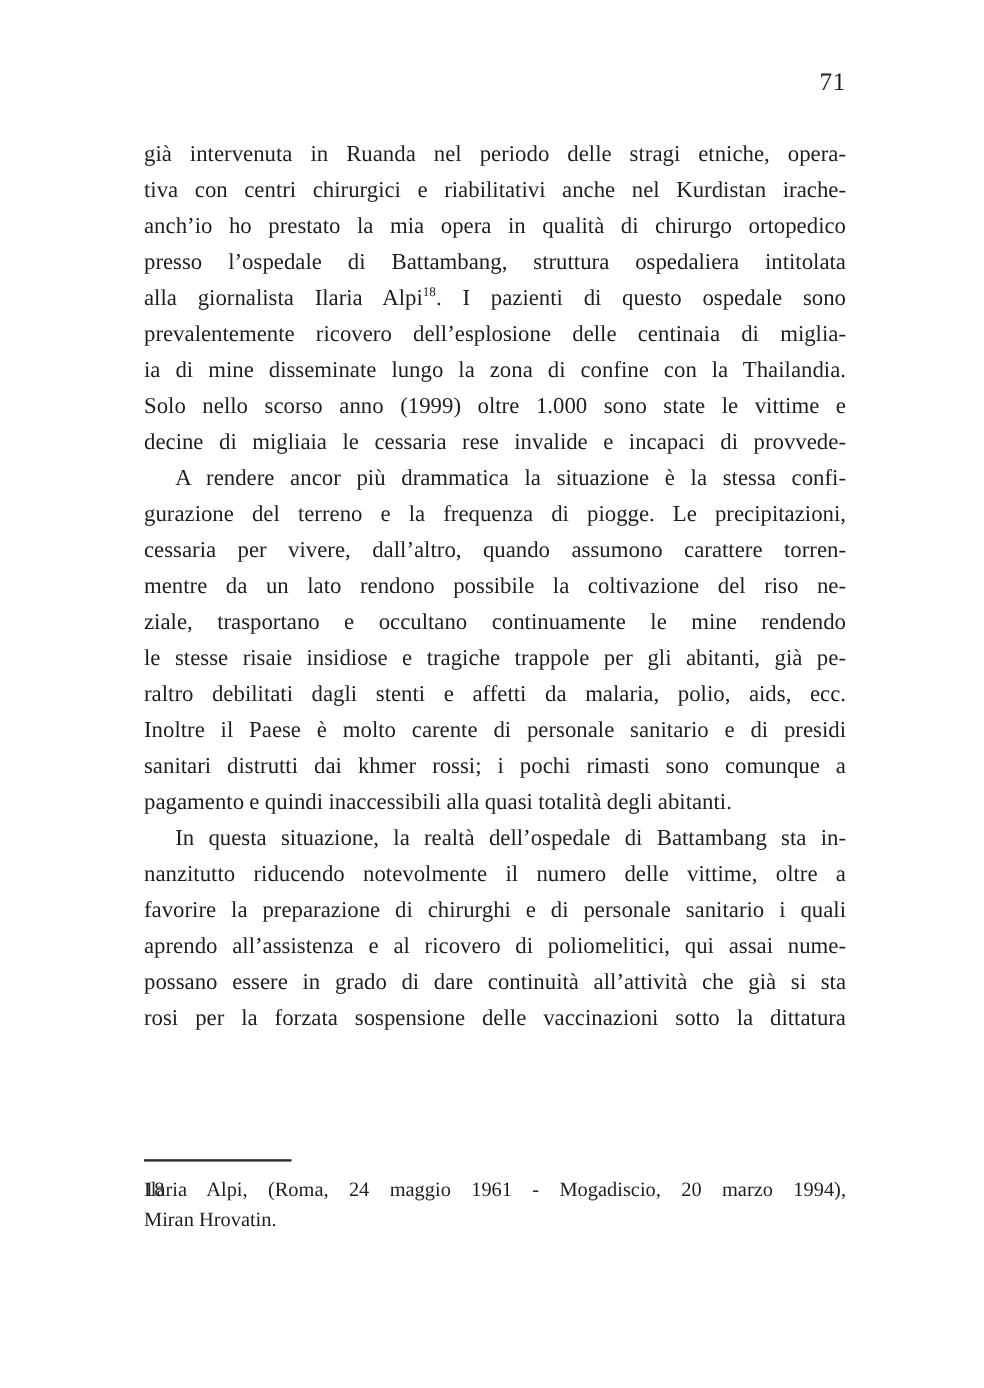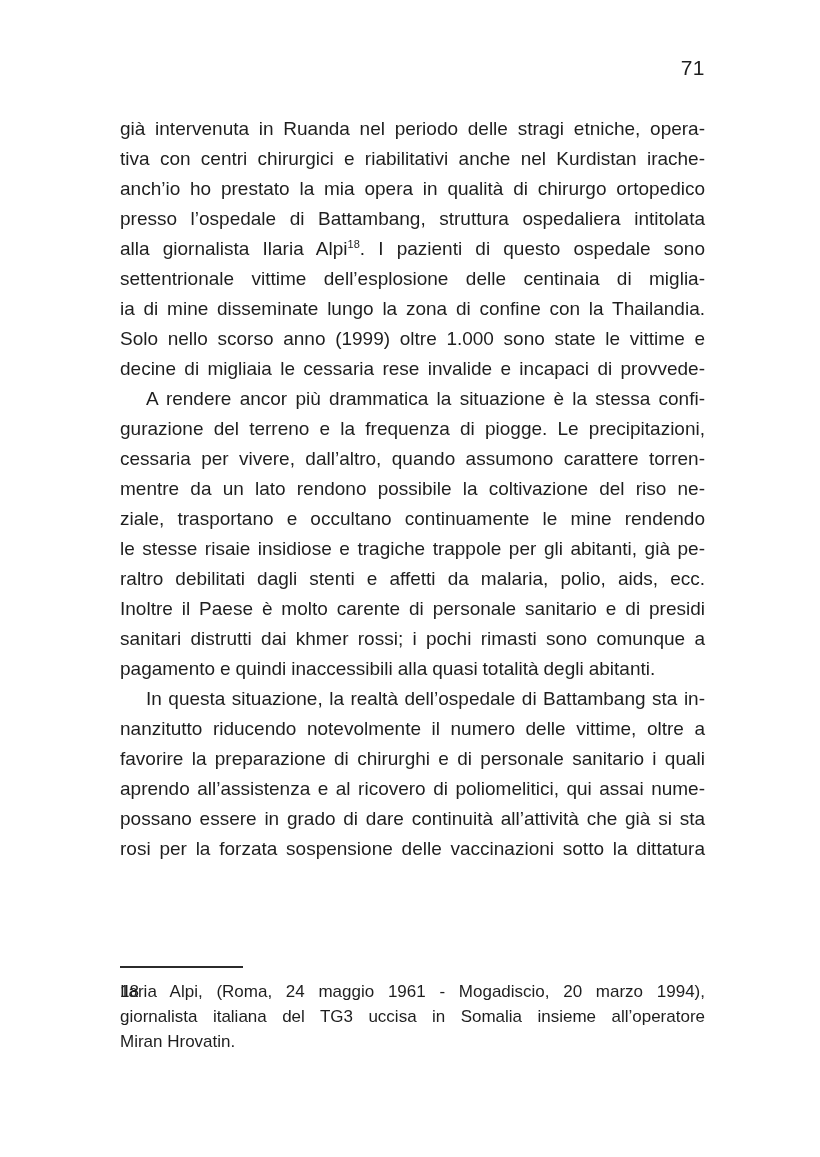--- a/index.html
+++ b/index.html
@@ -6,21 +6,21 @@
     margin: 0;
     padding: 0;
     background: #ffffff;
   }
   .page {
     position: relative;
     width: 820px;
     height: 1157px;
     background: #ffffff;
     color: #1e1e1e;
-    font-family: Liberation Sans, sans-serif;
+    font-family: Liberation Serif, serif;
     overflow: hidden;
   }
   .page-number {
     position: absolute;
     top: 56px;
     left: 120px;
     width: 585px;
     text-align: right;
     font-size: 21px;
     letter-spacing: 0.5px;
@@ -86,21 +86,21 @@
 
 <div class="page">
   <div class="page-number">71</div>
 
   <div class="text-block">
       <div class="line">già intervenuta in Ruanda nel periodo delle stragi etniche, opera-</div>
       <div class="line">tiva con centri chirurgici e riabilitativi anche nel Kurdistan irache-</div>
       <div class="line">anch’io ho prestato la mia opera in qualità di chirurgo ortopedico</div>
       <div class="line">presso l’ospedale di Battambang, struttura ospedaliera intitolata</div>
       <div class="line"><span>alla giornalista Ilaria Alpi</span><sup>18</sup><span>. I pazienti di questo ospedale sono</span></div>
-      <div class="line">settentrionale vittime dell’esplosione delle centinaia di miglia-</div>
+      <div class="line">prevalentemente ricovero dell’esplosione delle centinaia di miglia-</div>
       <div class="line">ia di mine disseminate lungo la zona di confine con la Thailandia.</div>
       <div class="line">Solo nello scorso anno (1999) oltre 1.000 sono state le vittime e</div>
       <div class="line">decine di migliaia le cessaria rese invalide e incapaci di provvede-</div>
       <div class="line indent">A rendere ancor più drammatica la situazione è la stessa confi-</div>
       <div class="line">gurazione del terreno e la frequenza di piogge. Le precipitazioni,</div>
       <div class="line">cessaria per vivere, dall’altro, quando assumono carattere torren-</div>
       <div class="line">mentre da un lato rendono possibile la coltivazione del riso ne-</div>
       <div class="line">ziale, trasportano e occultano continuamente le mine rendendo</div>
       <div class="line">le stesse risaie insidiose e tragiche trappole per gli abitanti, già pe-</div>
       <div class="line">raltro debilitati dagli stenti e affetti da malaria, polio, aids, ecc.</div>
@@ -114,18 +114,17 @@
       <div class="line">possano essere in grado di dare continuità all’attività che già si sta</div>
       <div class="line">rosi per la forzata sospensione delle vaccinazioni sotto la dittatura</div>
     </div>
 
   <div class="footnote">
     <div class="fn-rule"></div>
     <div class="fn-body">
       <span class="fn-marker">18</span>
       <div class="fn-lines">
           <div class="fn-line">Ilaria Alpi, (Roma, 24 maggio 1961 - Mogadiscio, 20 marzo 1994),</div>
-          <div class="fn-line">giornalista italiana del TG3 uccisa in Somalia insieme all’operatore</div>
           <div class="fn-line last">Miran Hrovatin.</div>
         </div>
     </div>
   </div>
 </div>
 
 </body></html>

